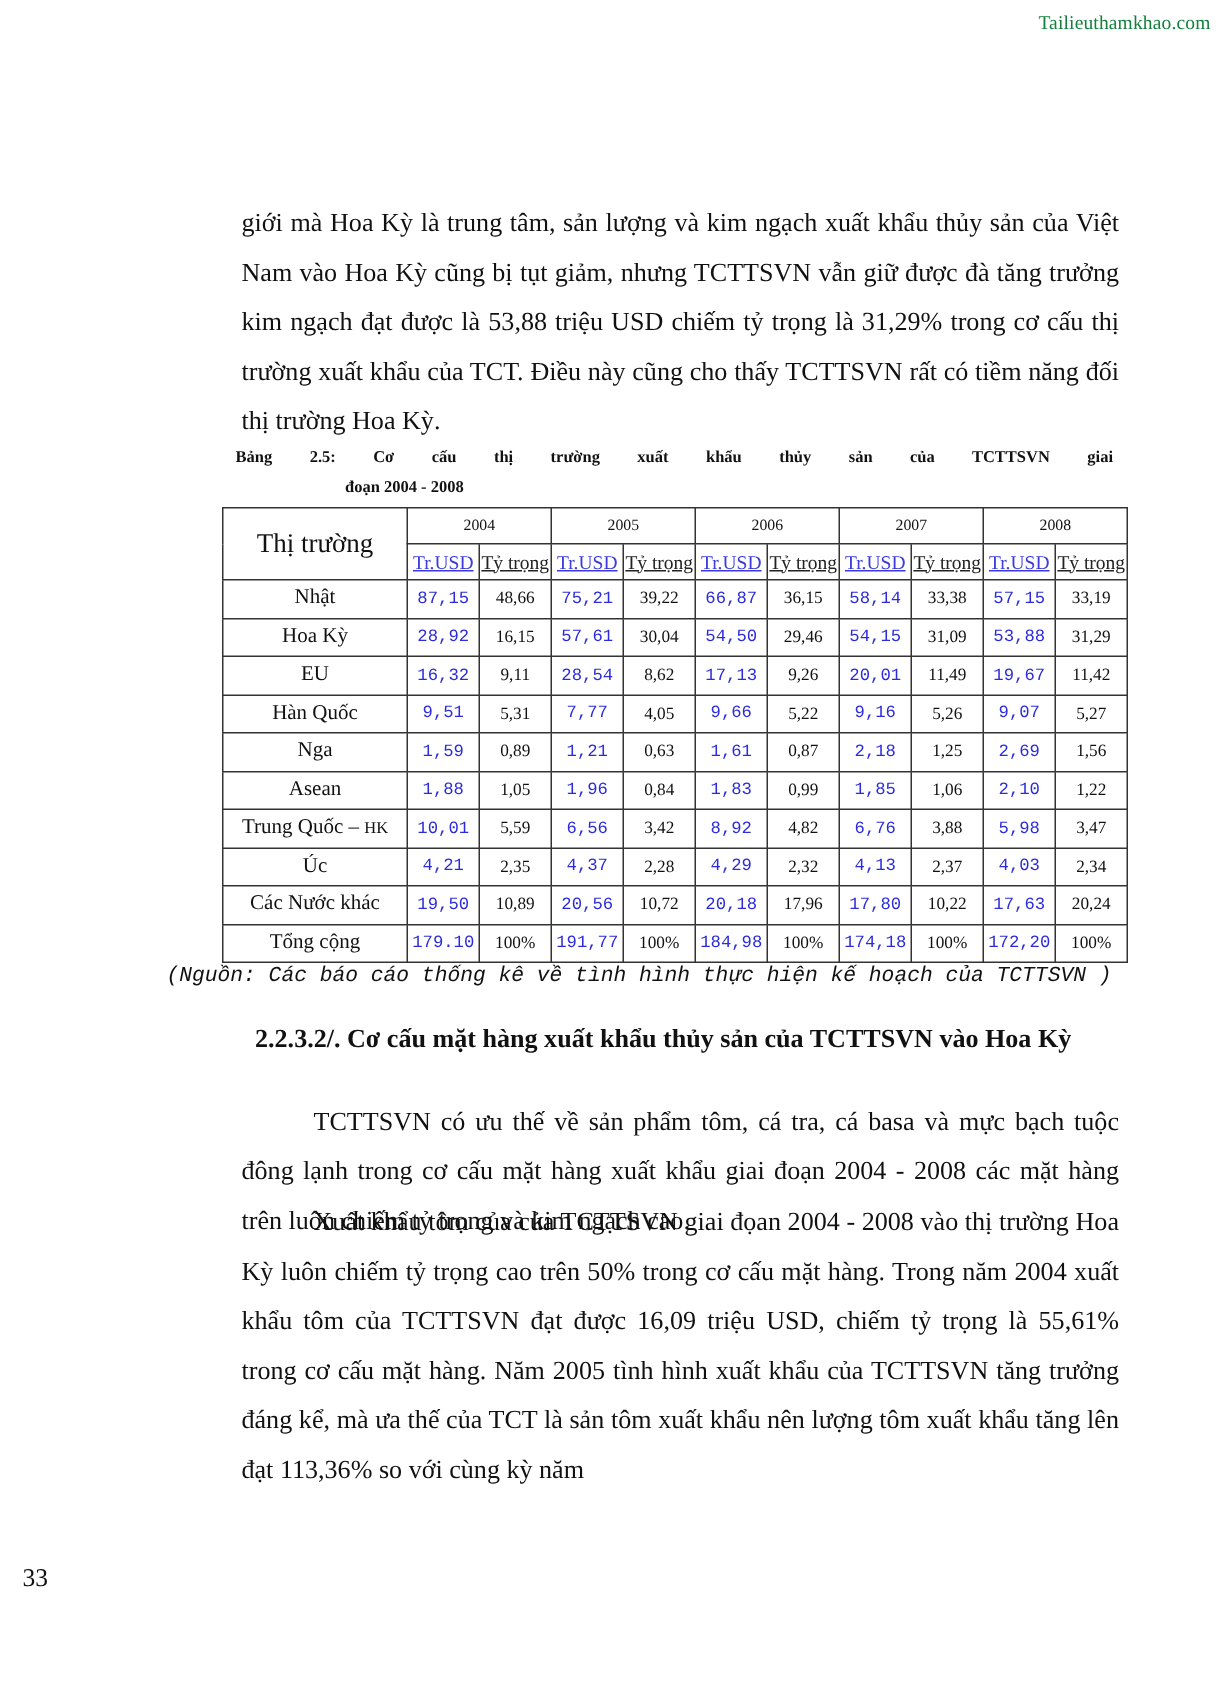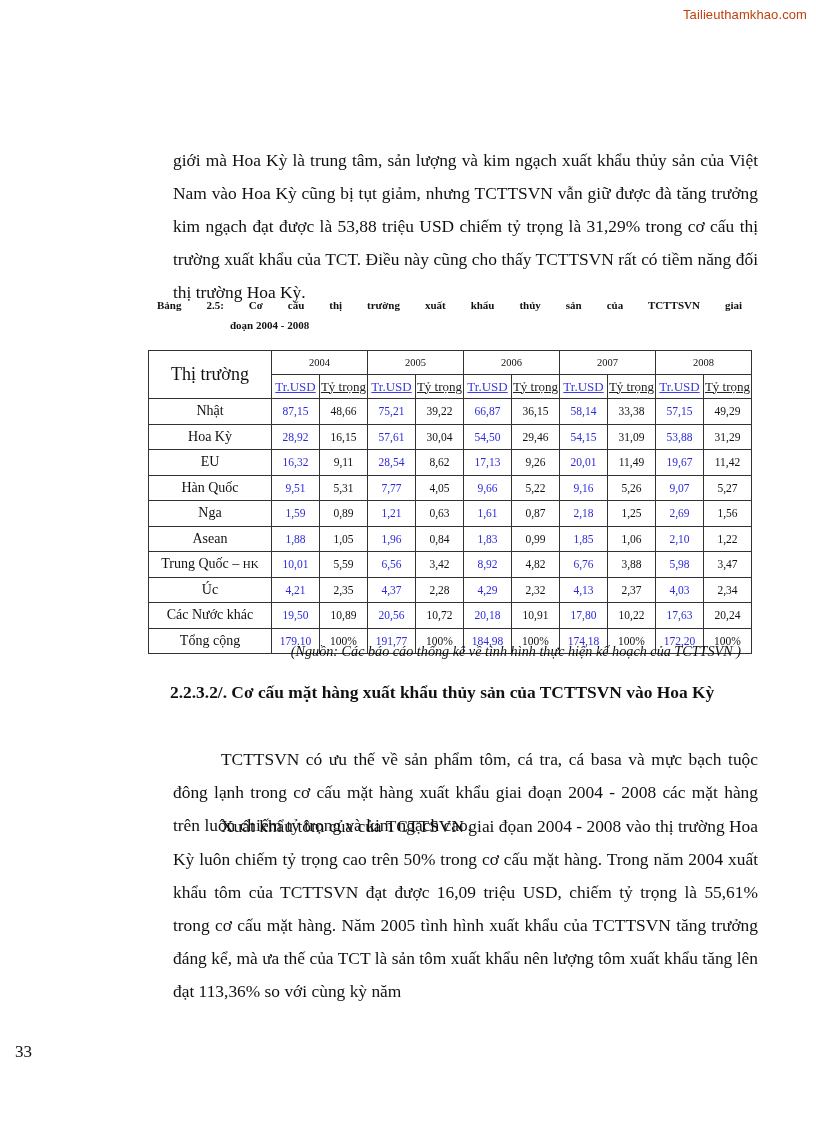--- a/index.html
+++ b/index.html
@@ -1,44 +1,44 @@
 <!DOCTYPE html>
 <html><head>
 <meta charset="utf-8">
 <style>
   html, body { margin: 0; padding: 0; background: #ffffff; }
   body { width: 816px; height: 1123px; position: relative; overflow: hidden;
          font-family: "Liberation Serif", serif; color: #111; }
-  .watermark { position: absolute; top: 7px; right: 9px; font-family: Liberation Sans, sans-serif;
-               font-size: 13px; color: #c2410c; letter-spacing: 0.1px; }
+  .watermark { position: absolute; top: 7px; right: 9px; font-family: Liberation Serif, serif;
+               font-size: 13px; color: #15803d; letter-spacing: 0.1px; }
   .para { position: absolute; left: 157px; width: 585px; font-size: 17.4px; line-height: 33px;
-          text-align: justify; text-align-last: left; margin: 16px; }
+          text-align: justify; text-align-last: left; margin: 4px; }
   .para.indent { text-indent: 48px; }
   .p1 { top: 128px; }
   .caption { position: absolute; left: 157px; width: 585px; top: 295px; font-weight: bold;
              font-size: 11px; line-height: 20px; margin: 0; }
   .caption .l1 { display: block; text-align: justify; text-align-last: justify; }
   .caption .l2 { display: block; padding-left: 73px; }
-  table.data { position: absolute; left: 148px; top: 350px; border-collapse: collapse;
+  table.data { position: absolute; left: 148px; top: 338px; border-collapse: collapse;
                table-layout: fixed; width: 603px; }
   table.data td, table.data th { border: 1px solid #333; padding: 0; text-align: center;
                                  font-weight: normal; overflow: hidden; white-space: nowrap; }
   table.data col.c0 { width: 123px; }
   table.data col.cs { width: 48px; }
   th.year { font-weight: bold; font-size: 10.5px; height: 23px; }
   th.market-head { font-size: 18px; text-align: center; }
   th.sub { font-size: 13px; height: 23px; text-decoration: underline; }
   th.sub.usd { color: #3a3adf; }
   th.sub.pct { color: #222; }
   td.name { text-align: left; padding-left: 6px; font-size: 14px; height: 24.5px; margin-left: 40px; }
   td.name small { font-size: 11px; }
-  td.usd { color: #2b2bdc; font-size: 11.5px; }
+  td.usd { color: #2b2bdc; font-size: 11.5px; font-family: Liberation Mono, monospace; }
   td.pct { color: #111; font-size: 11.5px; }
   tr.row td { border-top-color: #999; }
-  .source { position: absolute; top: 643px; right: 75px; font-style: italic; font-size: 14.2px; }
+  .source { position: absolute; top: 643px; right: 75px; font-style: italic; font-size: 14.2px; font-family: Liberation Mono, monospace; }
   .section { position: absolute; left: 157px; top: 666px; width: 590px; font-weight: bold;
              font-size: 17.4px; line-height: 26px; margin: 13px; white-space: nowrap; }
   .p2 { top: 727px; }
   .p3 { top: 794px; }
   .pageno { position: absolute; top: 1042px; left: 0; width: 816px; font-size: 17px; margin-left: 15px; }
 </style>
 </head>
 <body>
 
 <div class="watermark">Tailieuthamkhao.com</div>
@@ -91,21 +91,21 @@
         <td class="name"><span>Nhật</span></td>
         <td class="usd">87,15</td>
         <td class="pct">48,66</td>
         <td class="usd">75,21</td>
         <td class="pct">39,22</td>
         <td class="usd">66,87</td>
         <td class="pct">36,15</td>
         <td class="usd">58,14</td>
         <td class="pct">33,38</td>
         <td class="usd">57,15</td>
-        <td class="pct">49,29</td>
+        <td class="pct">33,19</td>
       </tr>
       <tr class="row">
         <td class="name"><span>Hoa Kỳ</span></td>
         <td class="usd">28,92</td>
         <td class="pct">16,15</td>
         <td class="usd">57,61</td>
         <td class="pct">30,04</td>
         <td class="usd">54,50</td>
         <td class="pct">29,46</td>
         <td class="usd">54,15</td>
@@ -191,21 +191,21 @@
         <td class="usd">4,03</td>
         <td class="pct">2,34</td>
       </tr>
       <tr class="row">
         <td class="name"><span>Các Nước khác</span></td>
         <td class="usd">19,50</td>
         <td class="pct">10,89</td>
         <td class="usd">20,56</td>
         <td class="pct">10,72</td>
         <td class="usd">20,18</td>
-        <td class="pct">10,91</td>
+        <td class="pct">17,96</td>
         <td class="usd">17,80</td>
         <td class="pct">10,22</td>
         <td class="usd">17,63</td>
         <td class="pct">20,24</td>
       </tr>
       <tr class="row">
         <td class="name"><span>Tổng cộng</span></td>
         <td class="usd">179.10</td>
         <td class="pct">100%</td>
         <td class="usd">191,77</td>

